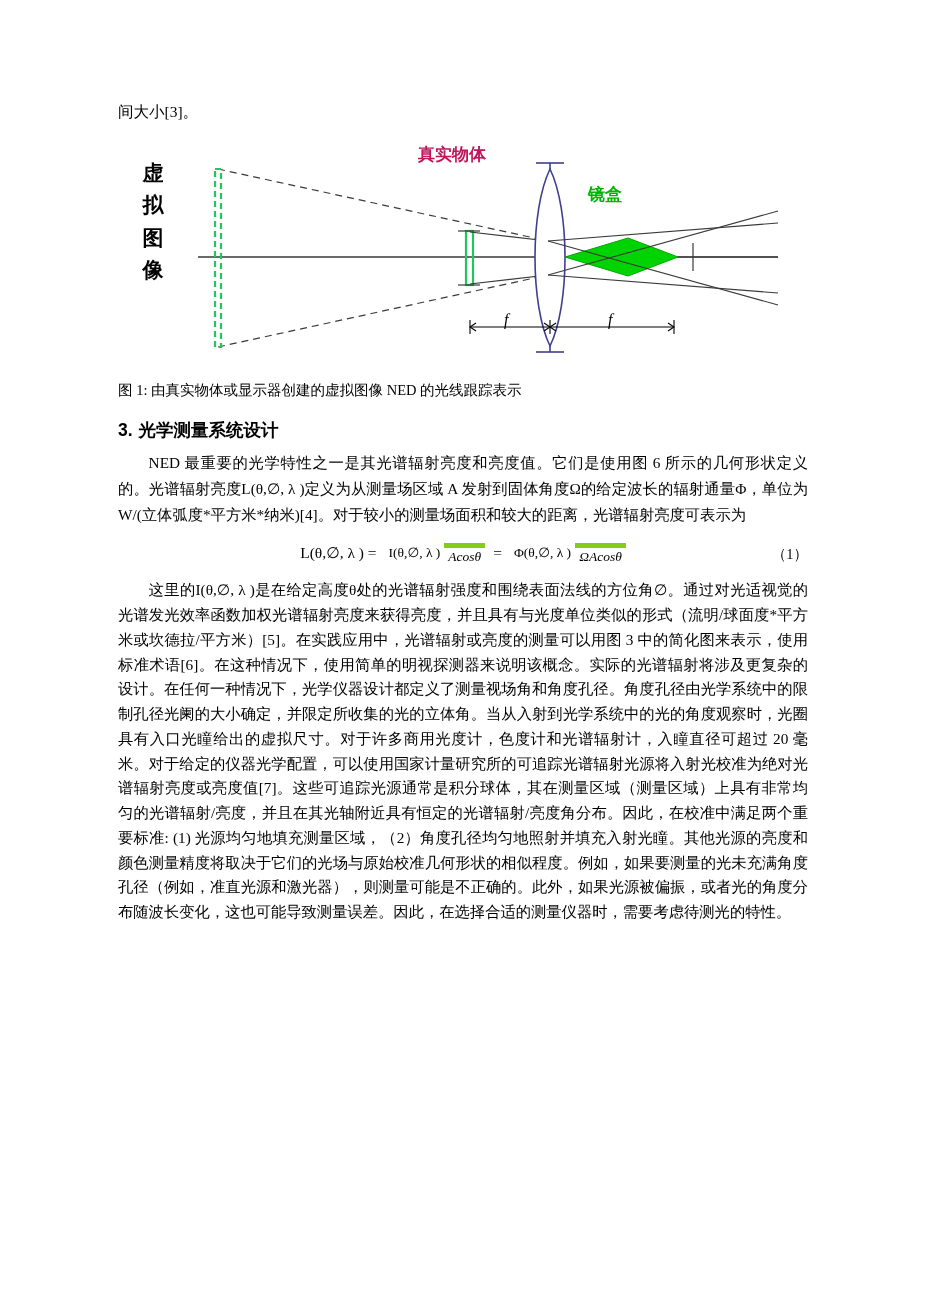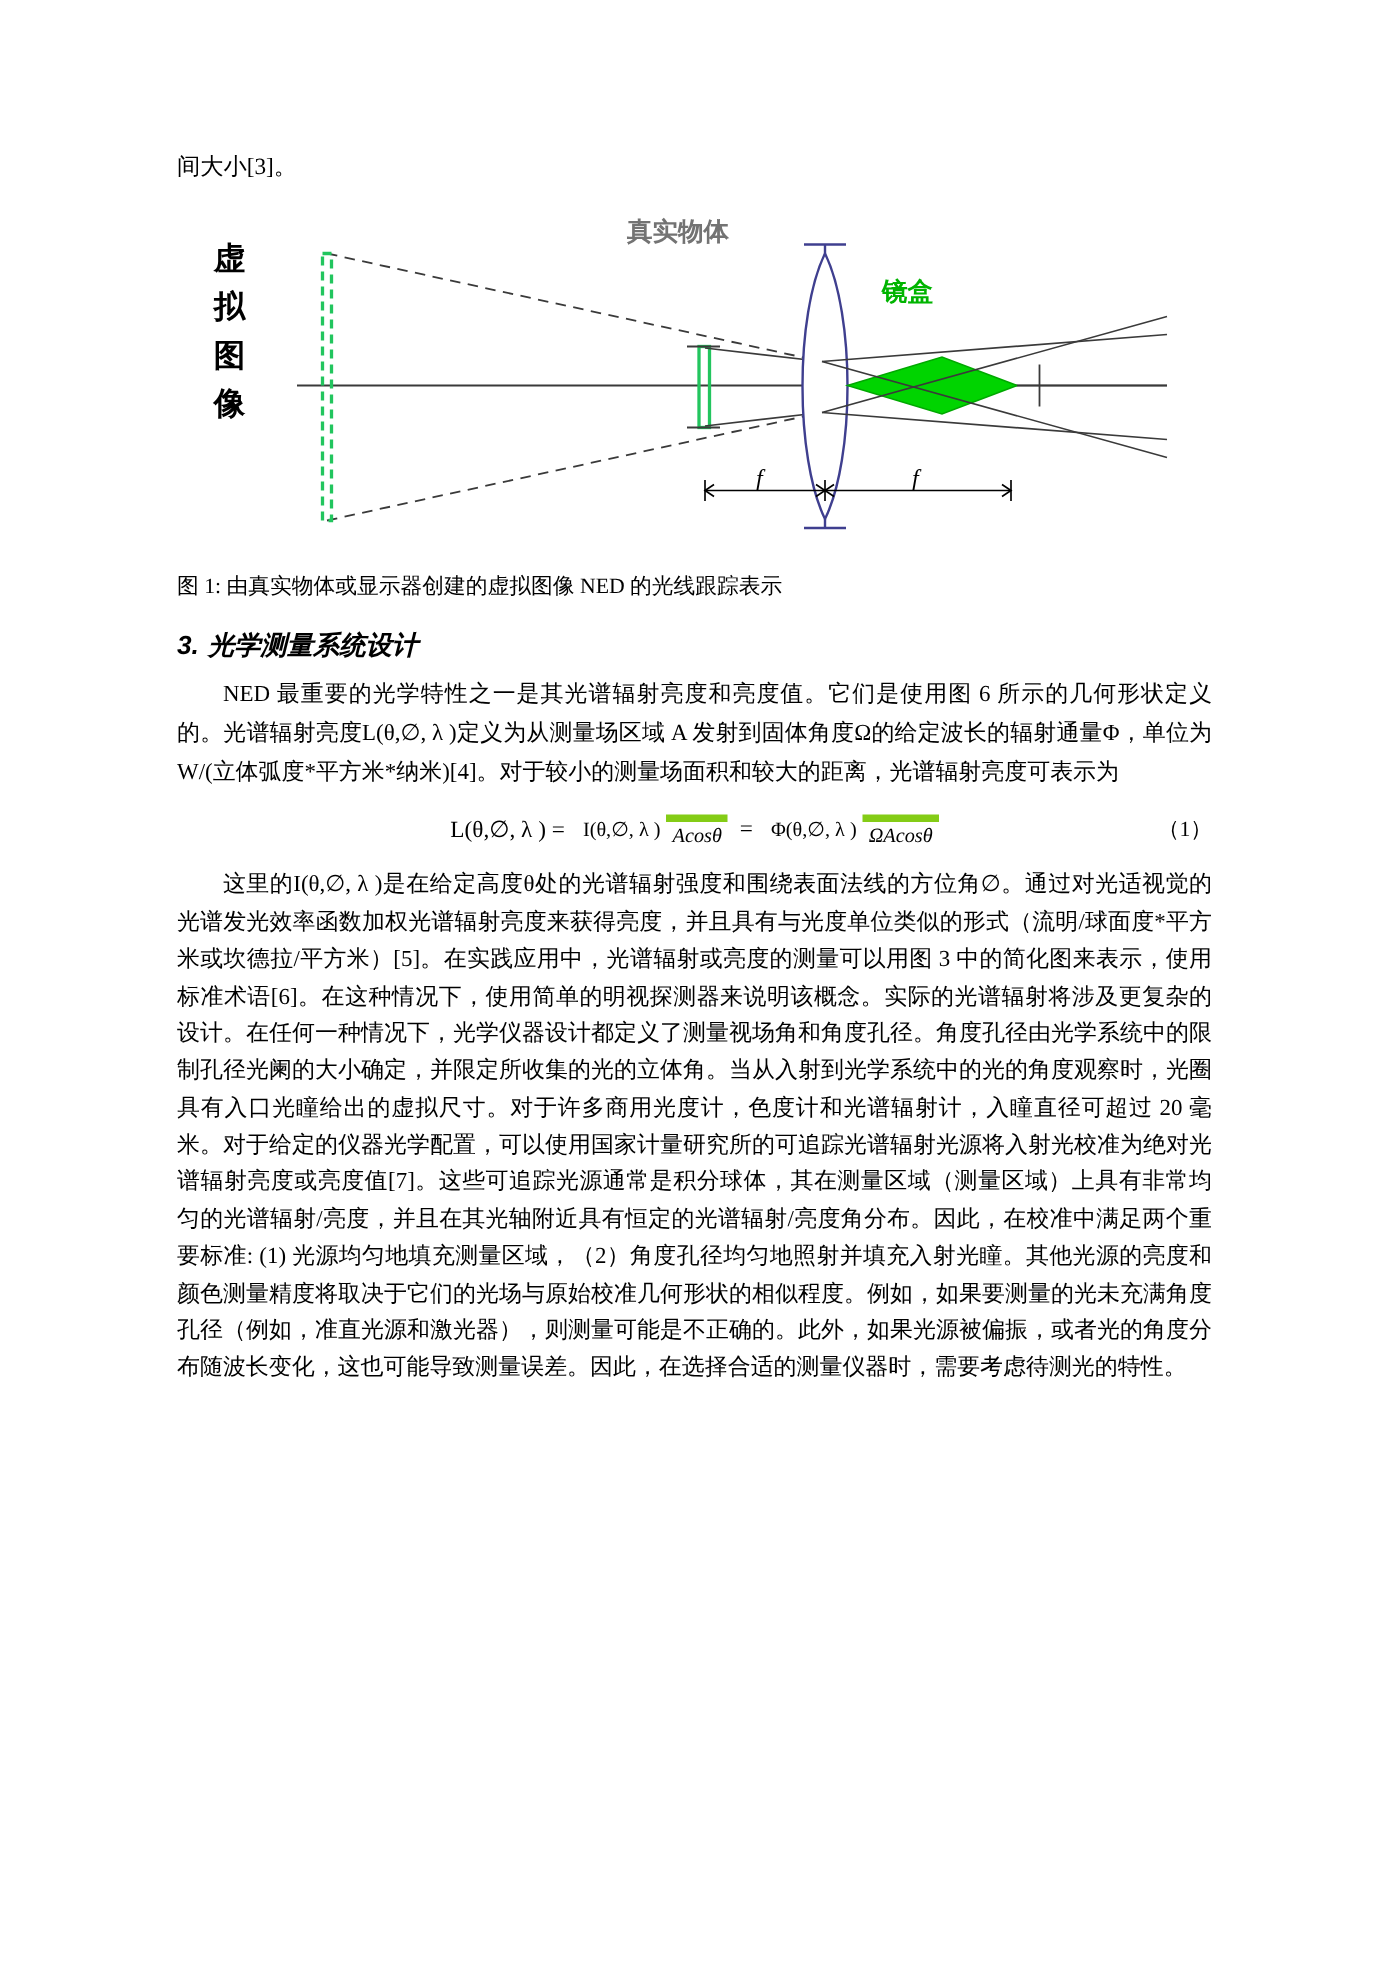--- a/index.html
+++ b/index.html
@@ -40,39 +40,38 @@
     font-size: 14.5px;
     margin: 16px 0 0 0;
   }
 
   
   h2.section {
     font-family: "Liberation Sans", sans-serif;
     font-size: 17.5px;
     font-weight: bold;
     margin: 18px 0 8px 0;
-    font-style: italic;
   }
   .section-num { margin-right: 6px; }
 
   
   p.body {
     font-size: 15.3px;
     line-height: 1.72;
     margin: 0 0 2px 0;
     text-align: justify;
     text-justify: inter-ideograph;
   }
   p.indent { text-indent: 2em; }
   p.tight { line-height: 1.62; }
 
   
   .equation-row {
     display: flex;
-    align-items: flex-start;
+    align-items: flex-end;
     justify-content: center;
     margin: 14px 0 14px 0;
     position: relative;
     font-size: 15.5px;
   }
   .eq-body {
     display: flex;
     align-items: center;
     gap: 8px;
   }
@@ -149,21 +148,21 @@
         <line x1="556" y1="185" x2="556" y2="199" stroke="#000" stroke-width="1.1"></line>
       </svg>
 
       <div style="position:absolute; left:12px; top:22px; width:46px; font-family:'Liberation Sans',sans-serif; font-size:21px; font-weight:bold; line-height:1.55; text-align:center;">
         <div>虚</div>
         <div>拟</div>
         <div>图</div>
         <div>像</div>
       </div>
 
-      <div style="position:absolute; left:300px; top:8px; font-family:'Liberation Sans',sans-serif; font-size:17px; font-weight:bold; color:#737373;">真实物体</div>
+      <div style="position:absolute; left:300px; top:8px; font-family:'Liberation Sans',sans-serif; font-size:17px; font-weight:bold; color:#be185d;">真实物体</div>
 
       <div style="position:absolute; left:470px; top:36px; font-family:'Liberation Sans',sans-serif; font-size:17px; font-weight:bold; color:#00b400;margin-top:12px;">镜盒</div>
 
       <div style="position:absolute; left:386px; top:176px; font-family:'Liberation Serif',serif; font-style:italic; font-size:16px;">f</div>
 
       <div style="position:absolute; left:490px; top:176px; font-family:'Liberation Serif',serif; font-style:italic; font-size:16px;">f</div>
     </div>
 
     <p class="fig-caption">图 1: 由真实物体或显示器创建的虚拟图像 NED 的光线跟踪表示</p>
 

